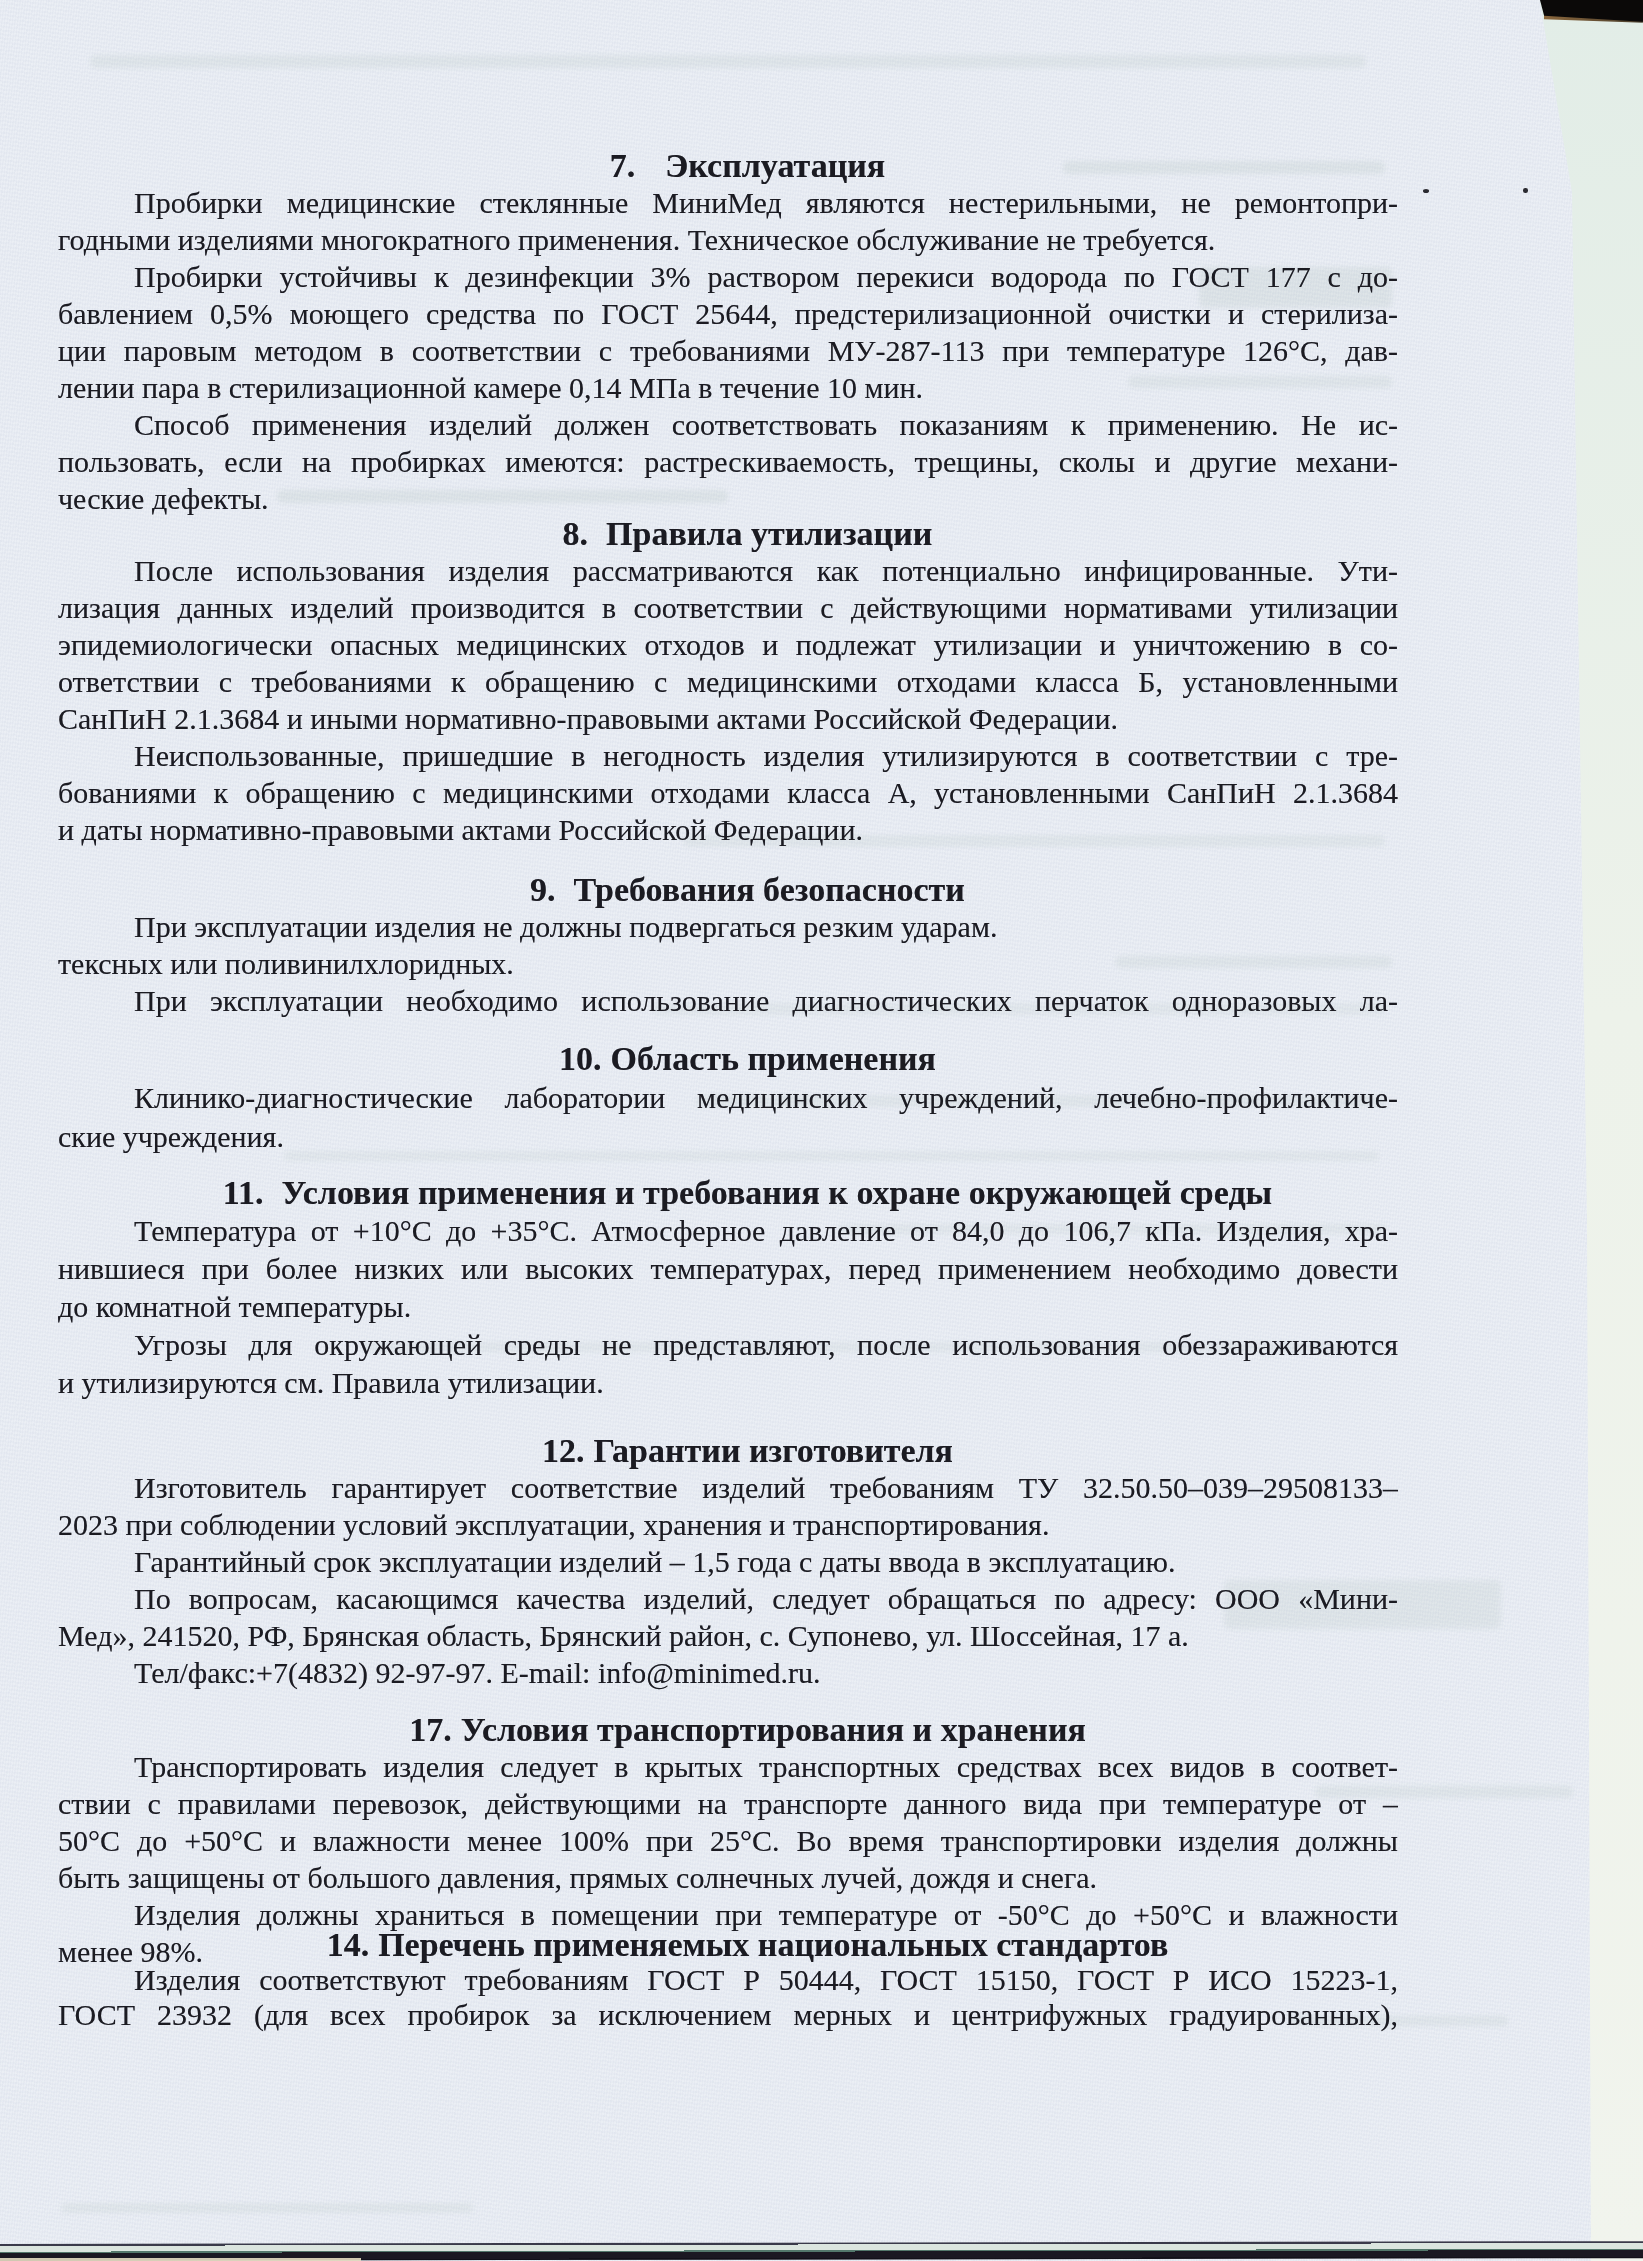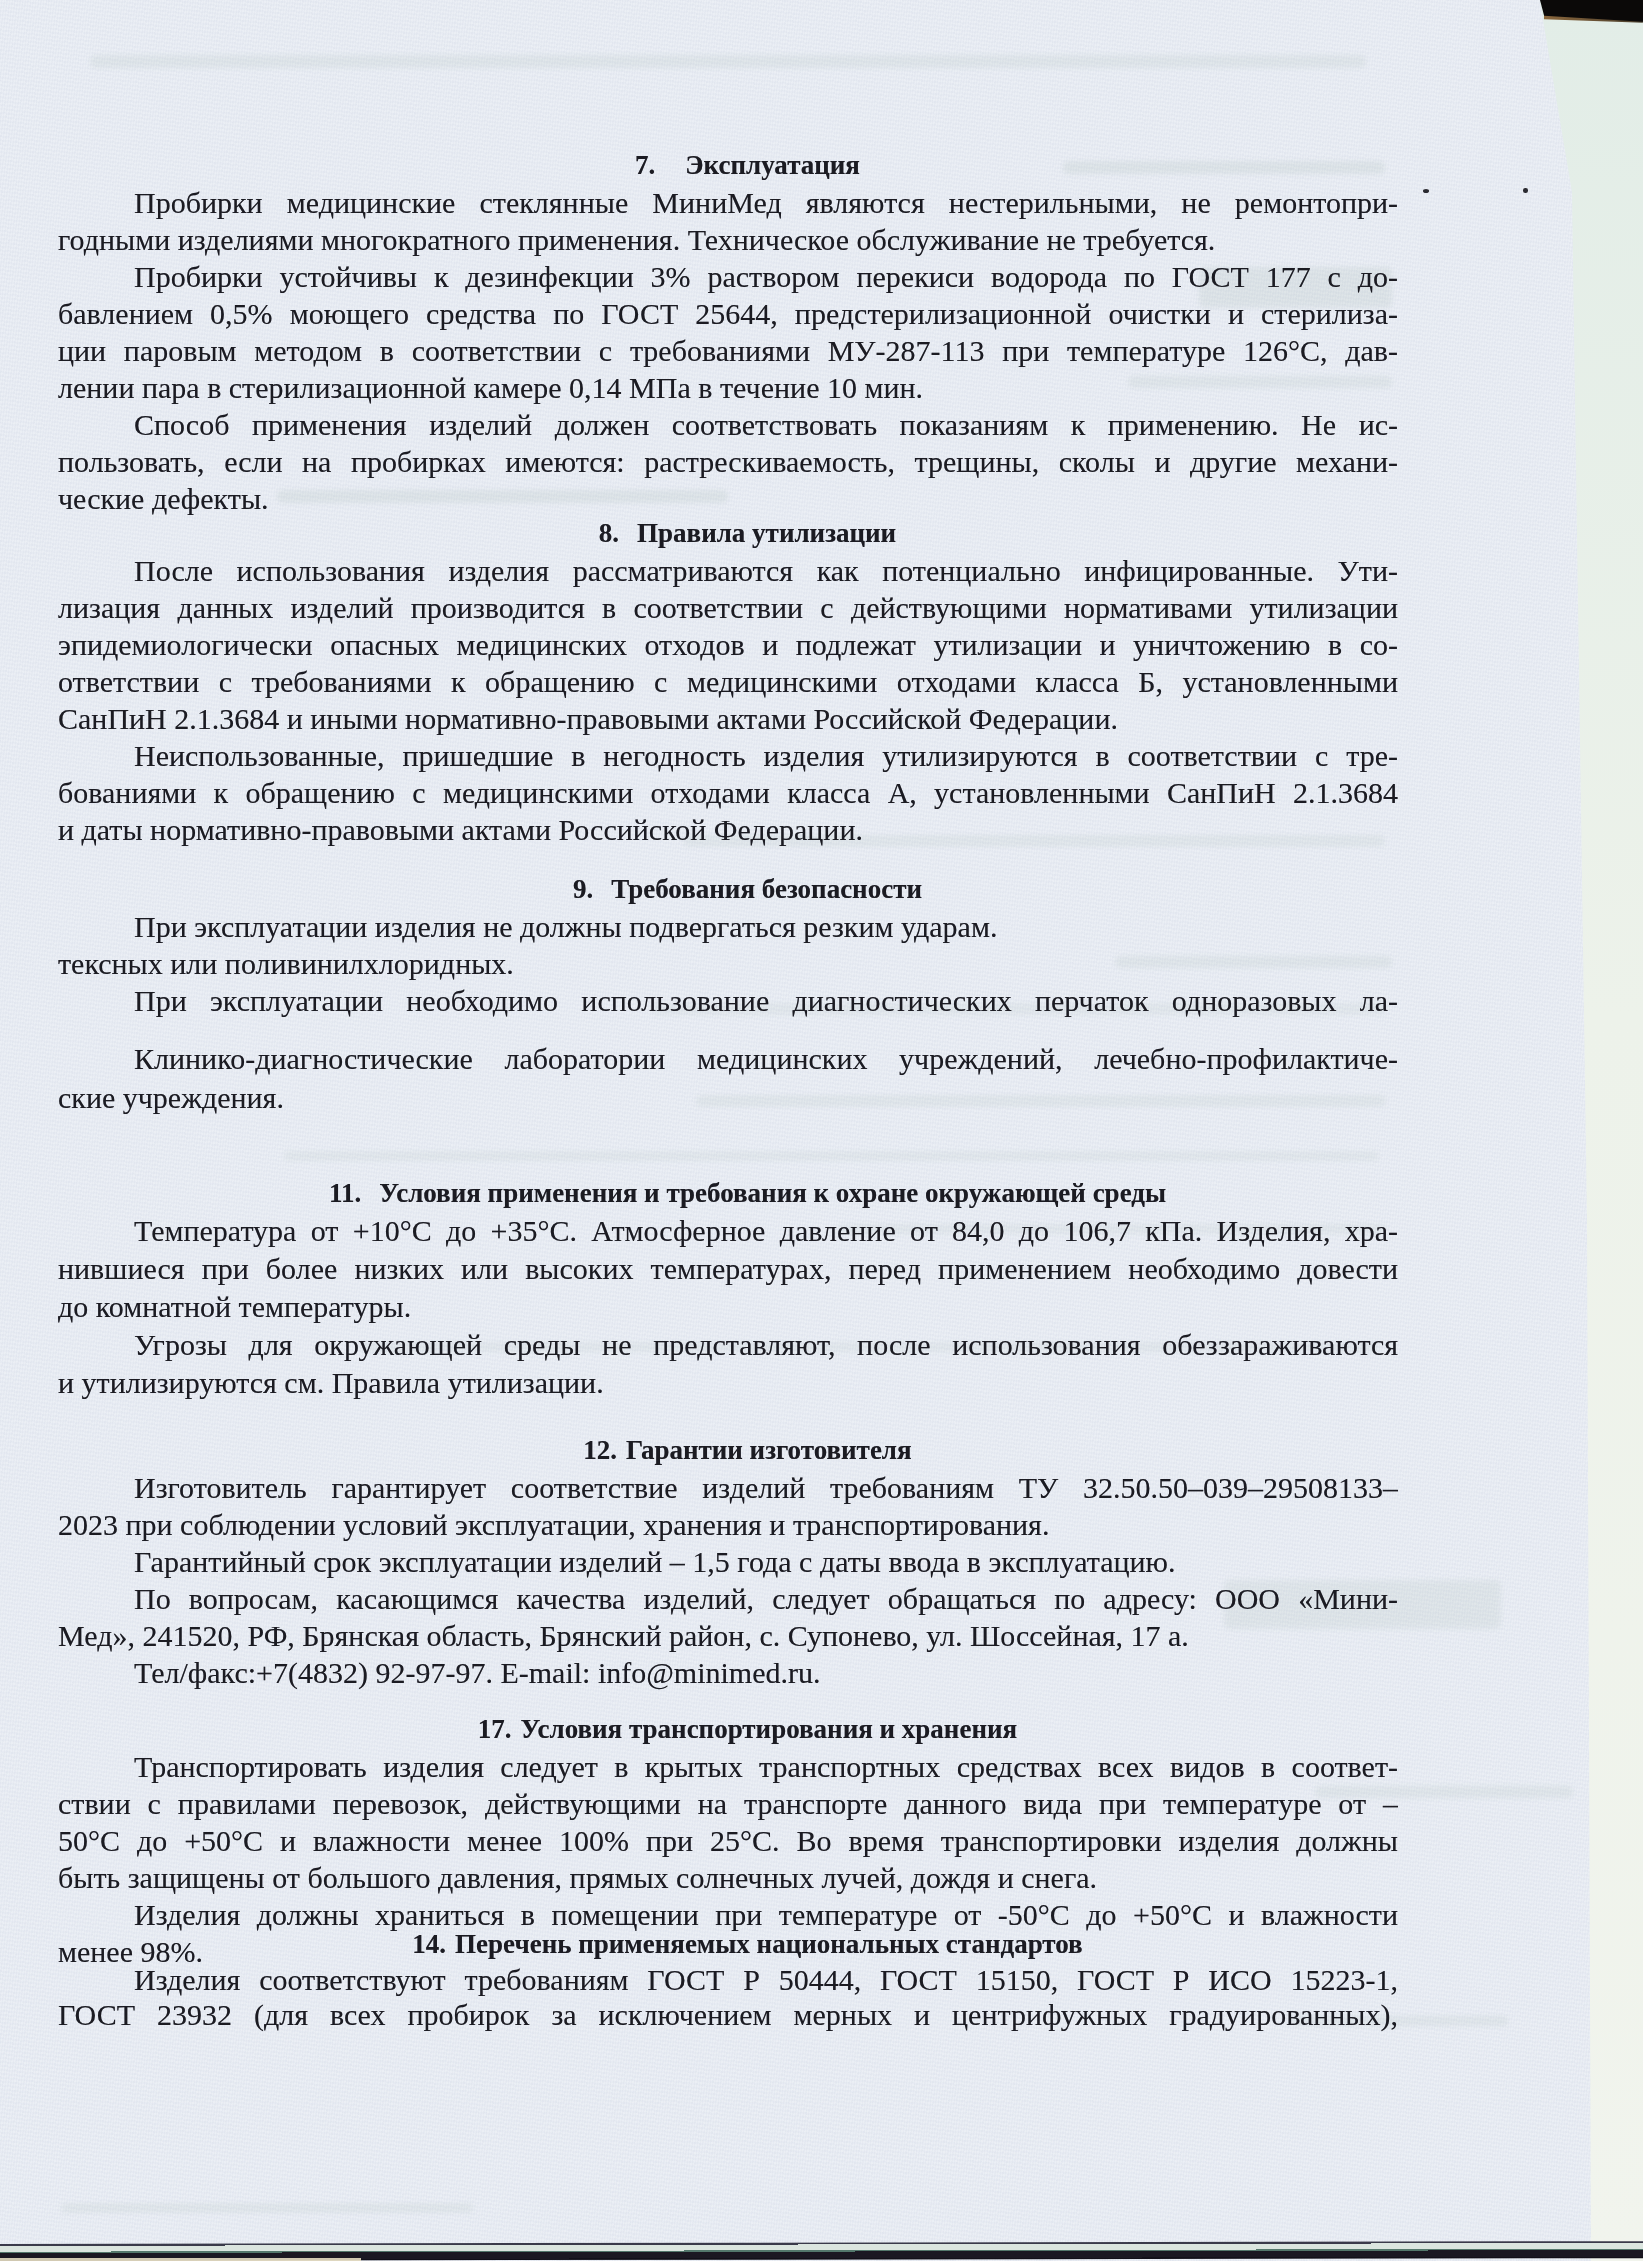--- a/index.html
+++ b/index.html
@@ -16,21 +16,21 @@
       repeating-linear-gradient(97deg, rgba(255,255,255,.05) 0 1.3px, rgba(160,170,195,.05) 1.3px 2.6px),
       repeating-linear-gradient(7deg, rgba(255,255,255,.04) 0 1.9px, rgba(150,160,185,.04) 1.9px 3.9px);
   }
   
   .sec{
     position:absolute;left:58px;width:1340px;z-index:3;
     font-size:30px;
     text-shadow:0 0 0.6px rgba(22,22,34,.45);
   }
   .heading{
-    margin:0;padding:0 0 0 39px;font-size:27px;font-weight:700;text-align:center;
+    margin:0;padding:0 0 0 39px;font-size:34px;font-weight:700;text-align:center;
     height:1em; 
   }
   .sec .heading{height:auto;}
   .h-num{margin-right:9px;}
   .g2 .h-num{margin-right:18px;}
   .g3 .h-num{margin-right:30px;}
   .line{min-height:1em;overflow:hidden;}
   .line.first{padding-left:76px;}
   .line.just{text-align:justify;text-align-last:justify;}
   .email{
@@ -119,20 +119,21 @@
       <div class="line just">бованиями к обращению с медицинскими отходами класса А, установленными СанПиН 2.1.3684</div>
       <div class="line">и даты нормативно-правовыми актами Российской Федерации.</div>
     </section>
   <section class="sec g2" style="top:871px;line-height:37px">
     <h2 class="heading"><span class="h-num">9.</span><span class="h-title">Требования безопасности</span></h2>
   <div class="line first">При эксплуатации изделия не должны подвергаться резким ударам.</div>
       <div class="line">тексных или поливинилхлоридных.</div>
       <div class="line first just">При эксплуатации необходимо использование диагностических перчаток одноразовых ла-</div>
     </section>
   <section class="sec g1" style="top:1039px;line-height:39px">
+    <h2 class="heading"><span class="h-num">10.</span><span class="h-title">Область применения</span></h2>
   <div class="line first just">Клинико-диагностические лаборатории медицинских учреждений, лечебно-профилактиче-</div>
       <div class="line">ские учреждения.</div>
     </section>
   <section class="sec g2" style="top:1174px;line-height:38px">
     <h2 class="heading"><span class="h-num">11.</span><span class="h-title">Условия применения и требования к охране окружающей среды</span></h2>
   <div class="line first just">Температура от +10°С до +35°С. Атмосферное давление от 84,0 до 106,7 кПа. Изделия, хра-</div>
       <div class="line just">нившиеся при более низких или высоких температурах, перед применением необходимо довести</div>
       <div class="line">до комнатной температуры.</div>
       <div class="line first just">Угрозы для окружающей среды не представляют, после использования обеззараживаются</div>
       <div class="line">и утилизируются см. Правила утилизации.</div>

